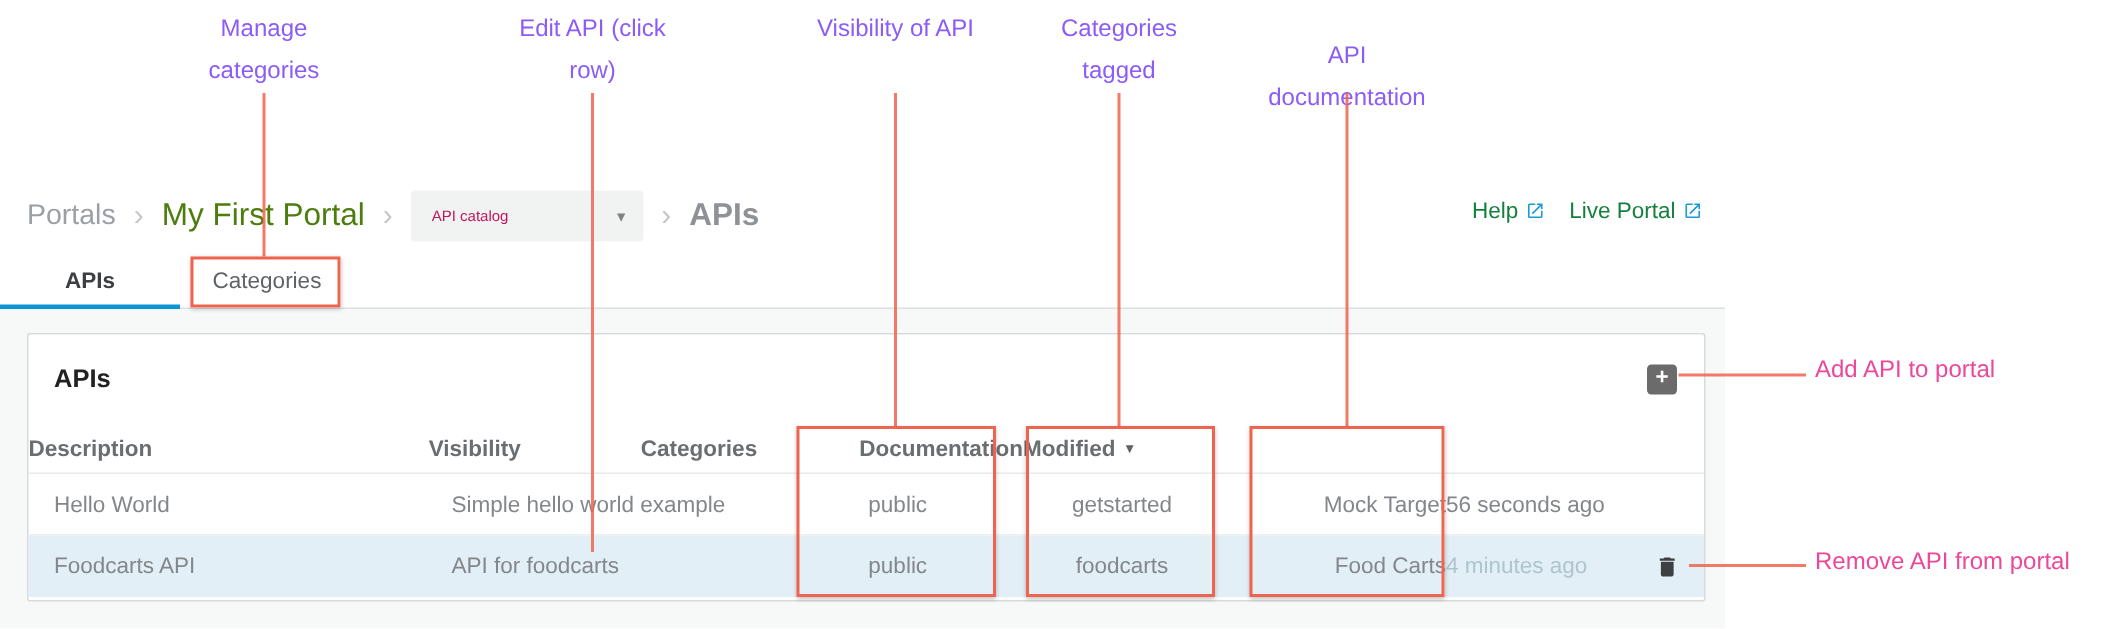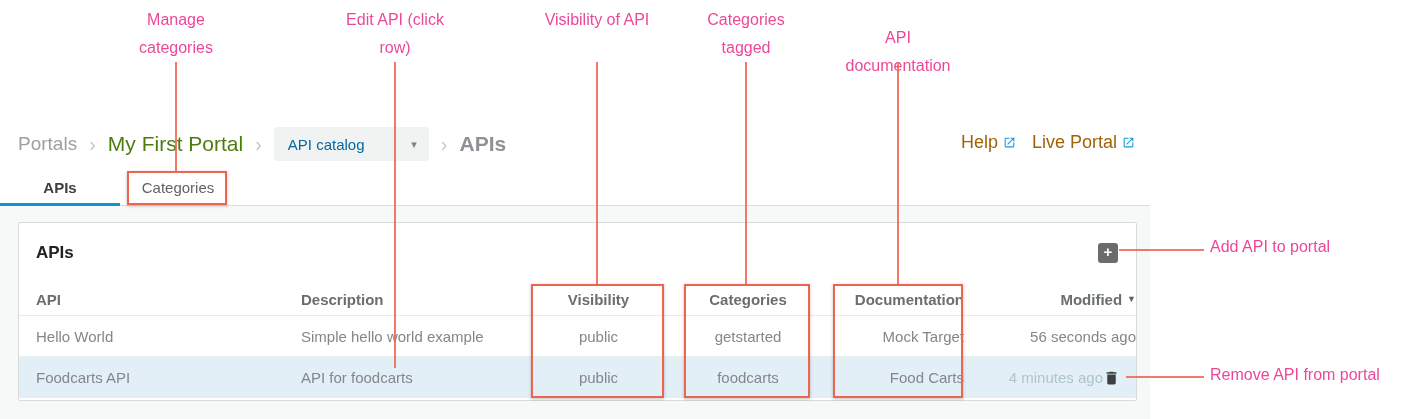--- a/index.html
+++ b/index.html
@@ -9,27 +9,27 @@
 
   
   .breadcrumb { position:absolute; left:18px; top:126px; height:36px;
                 display:flex; align-items:center; gap:10px; white-space:nowrap; }
   .crumb-root   { font-size:19px; color:#9aa0a6; }
   .crumb-sep    { font-size:20px; color:#c3c7ca; font-weight:400; padding:0 2px; }
   .crumb-portal { font-size:21px; color:#4d7c0f; font-weight:500; }
   .crumb-current{ font-size:21px; color:#8e9297; font-weight:700; }
   .dropdown { height:34px; min-width:155px; background:#f1f3f3; border-radius:3px;
               display:flex; align-items:center; padding:0 12px 0 14px; cursor:pointer; }
-  .dropdown-label { font-size:15px; color:#0369a1; flex:1; }
+  .dropdown-label { font-size:10px; color:#be185d; flex:1; }
   .dropdown-caret { font-size:11px; color:#7d8287; margin-left:26px; }
 
   .top-links { position:absolute; right:268px; top:132px; display:flex; gap:16px;
                align-items:center; }
-  .top-link { display:flex; align-items:center; gap:5px; color:#a16207;
-              font-size:18px; cursor:pointer; }
+  .top-link { display:flex; align-items:center; gap:5px; color:#15803d;
+              font-size:15px; cursor:pointer; }
   .ext-icon svg { width:13px; height:13px; fill:#1a9ad6; display:block; }
 
   
   .tabbar { position:absolute; left:0; top:170px; width:1150px; height:36px;
             border-bottom:1px solid #dcdfe1; display:flex; }
   .tab { height:100%; display:flex; align-items:center; justify-content:center;
          font-size:15px; cursor:pointer; position:relative; }
   .tab-apis { width:120px; color:#3c4043; font-weight:700; }
   .tab-apis::after { content:""; position:absolute; left:0; bottom:-1px;
                      width:100%; height:3px; background:#0d95d5; }
@@ -51,29 +51,29 @@
   .thead { height:33px; color:#6a6e71; font-weight:700;
            border-bottom:1px solid #e8eaeb; }
   .tbody-row { height:41px; color:#83878b; }
   .row-0 { border-bottom:1px solid #eeefef; }
   .row-1 { background:#e3eff7; }
   .c-api  { width:282px; padding-left:17px; }
   .c-desc { width:231px; }
   .c-vis  { width:133px; text-align:center; }
   .c-cat  { width:126px; margin-left:20px; text-align:center; }
   .c-doc  { width:130px; margin-left:23px; text-align:right; }
-  .c-mod  { margin-left:32px; flex:1; display:flex; align-items:center;justify-content:flex-end; }
+  .c-mod  { flex:1; display:flex; align-items:center; }
   .sort-caret { font-size:9px; color:#5f6368; margin-left:5px; }
   .mod-faded { color:#aec4cf; }
   .trash { width:17px; height:18px; margin:0 16px 0 auto; cursor:pointer; }
   .trash svg { width:17px; height:18px; fill:#3c4043; display:block; }
 
   
   .anno { position:absolute; z-index:10; }
-  .anno-label { font-size:16px; line-height:28px; color:#ec4899;
+  .anno-label { font-size:16px; line-height:28px; color:#8b5cf6;
                 text-align:center; width:130px; top:6px; }
   .anno-side  { font-size:16px; color:#ec4899; white-space:nowrap; }
   .vline { width:2px; background:#ef644e; opacity:.85; }
   .hline { height:2px; background:#ef644e; opacity:.85; }
   .rbox  { border:2px solid #ef644e; background:transparent;
            box-shadow:0 1px 3px rgba(0,0,0,.25); }
 </style>
 </head>
 <body>
 
@@ -118,21 +118,20 @@
 
   <div class="content">
     <div class="card">
 
       <div class="card-header">
         <span class="card-title">APIs</span>
         <span class="add-btn">+</span>
       </div>
 
       <div class="trow thead">
-        <span class="c-api">API</span>
         <span class="c-desc">Description</span>
         <span class="c-vis">Visibility</span>
         <span class="c-cat">Categories</span>
         <span class="c-doc">Documentation</span>
         <span class="c-mod">
           <span>Modified</span>
           <span class="sort-caret">▼</span>
         </span>
       </div>
 

